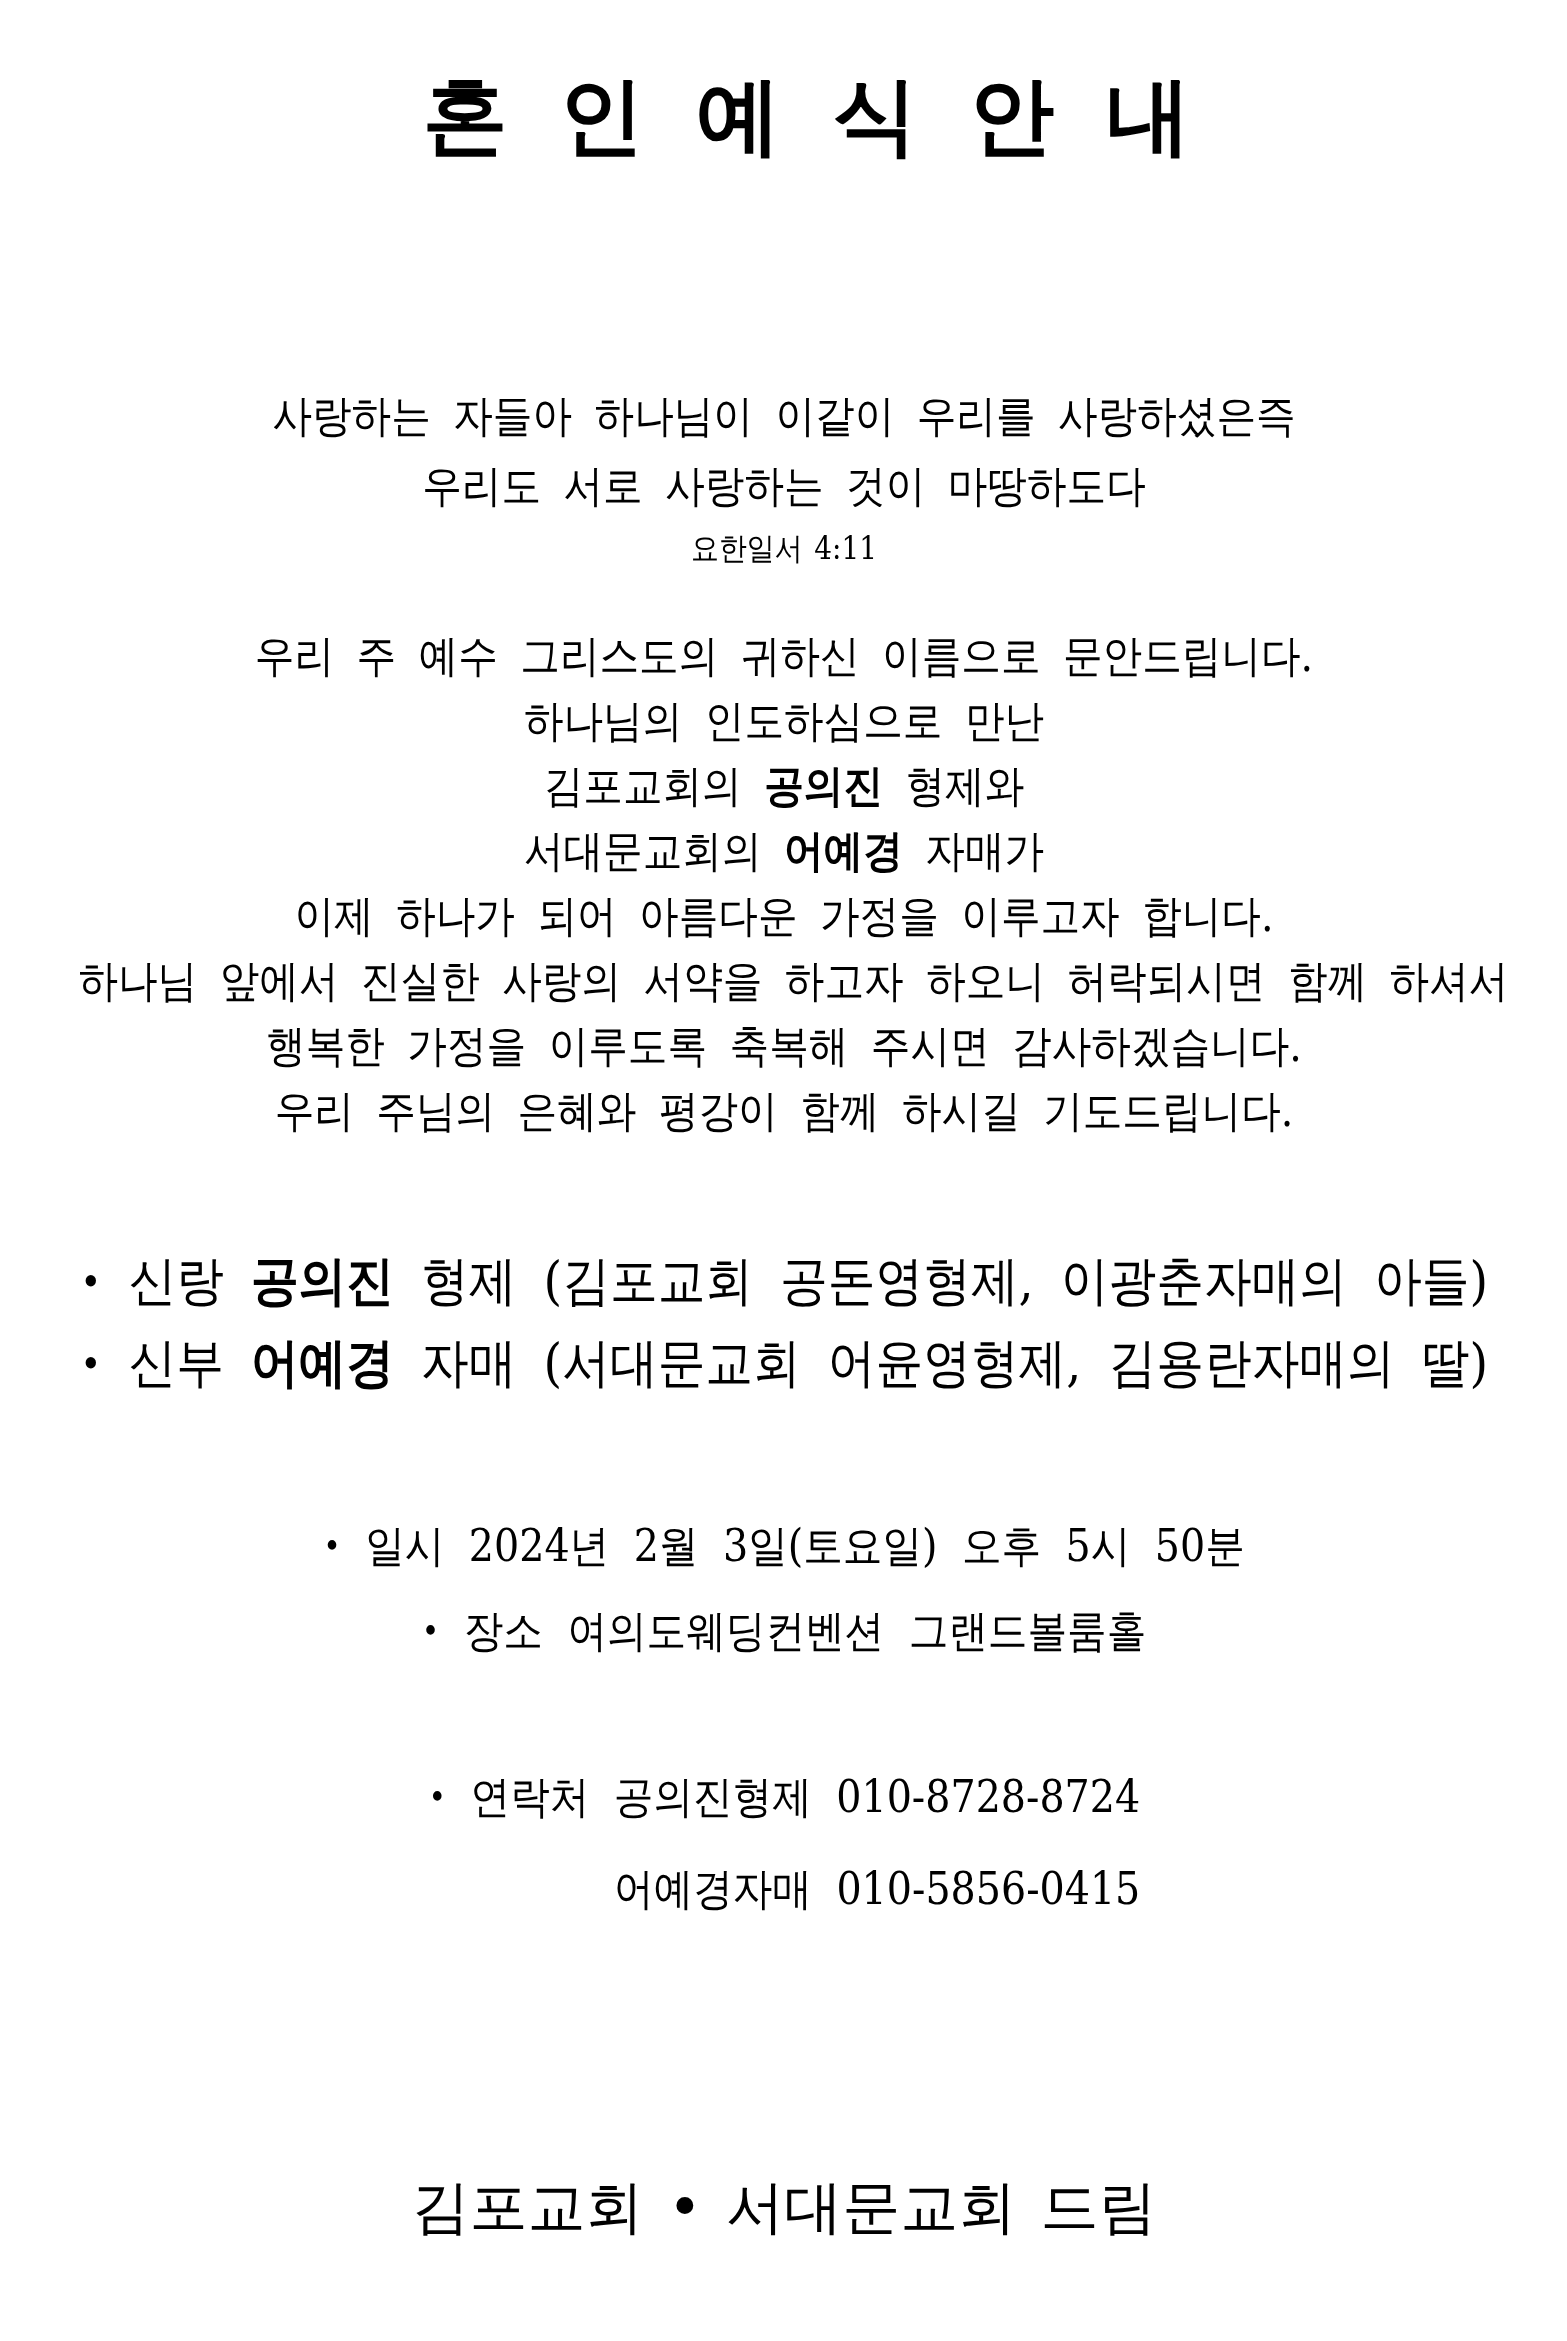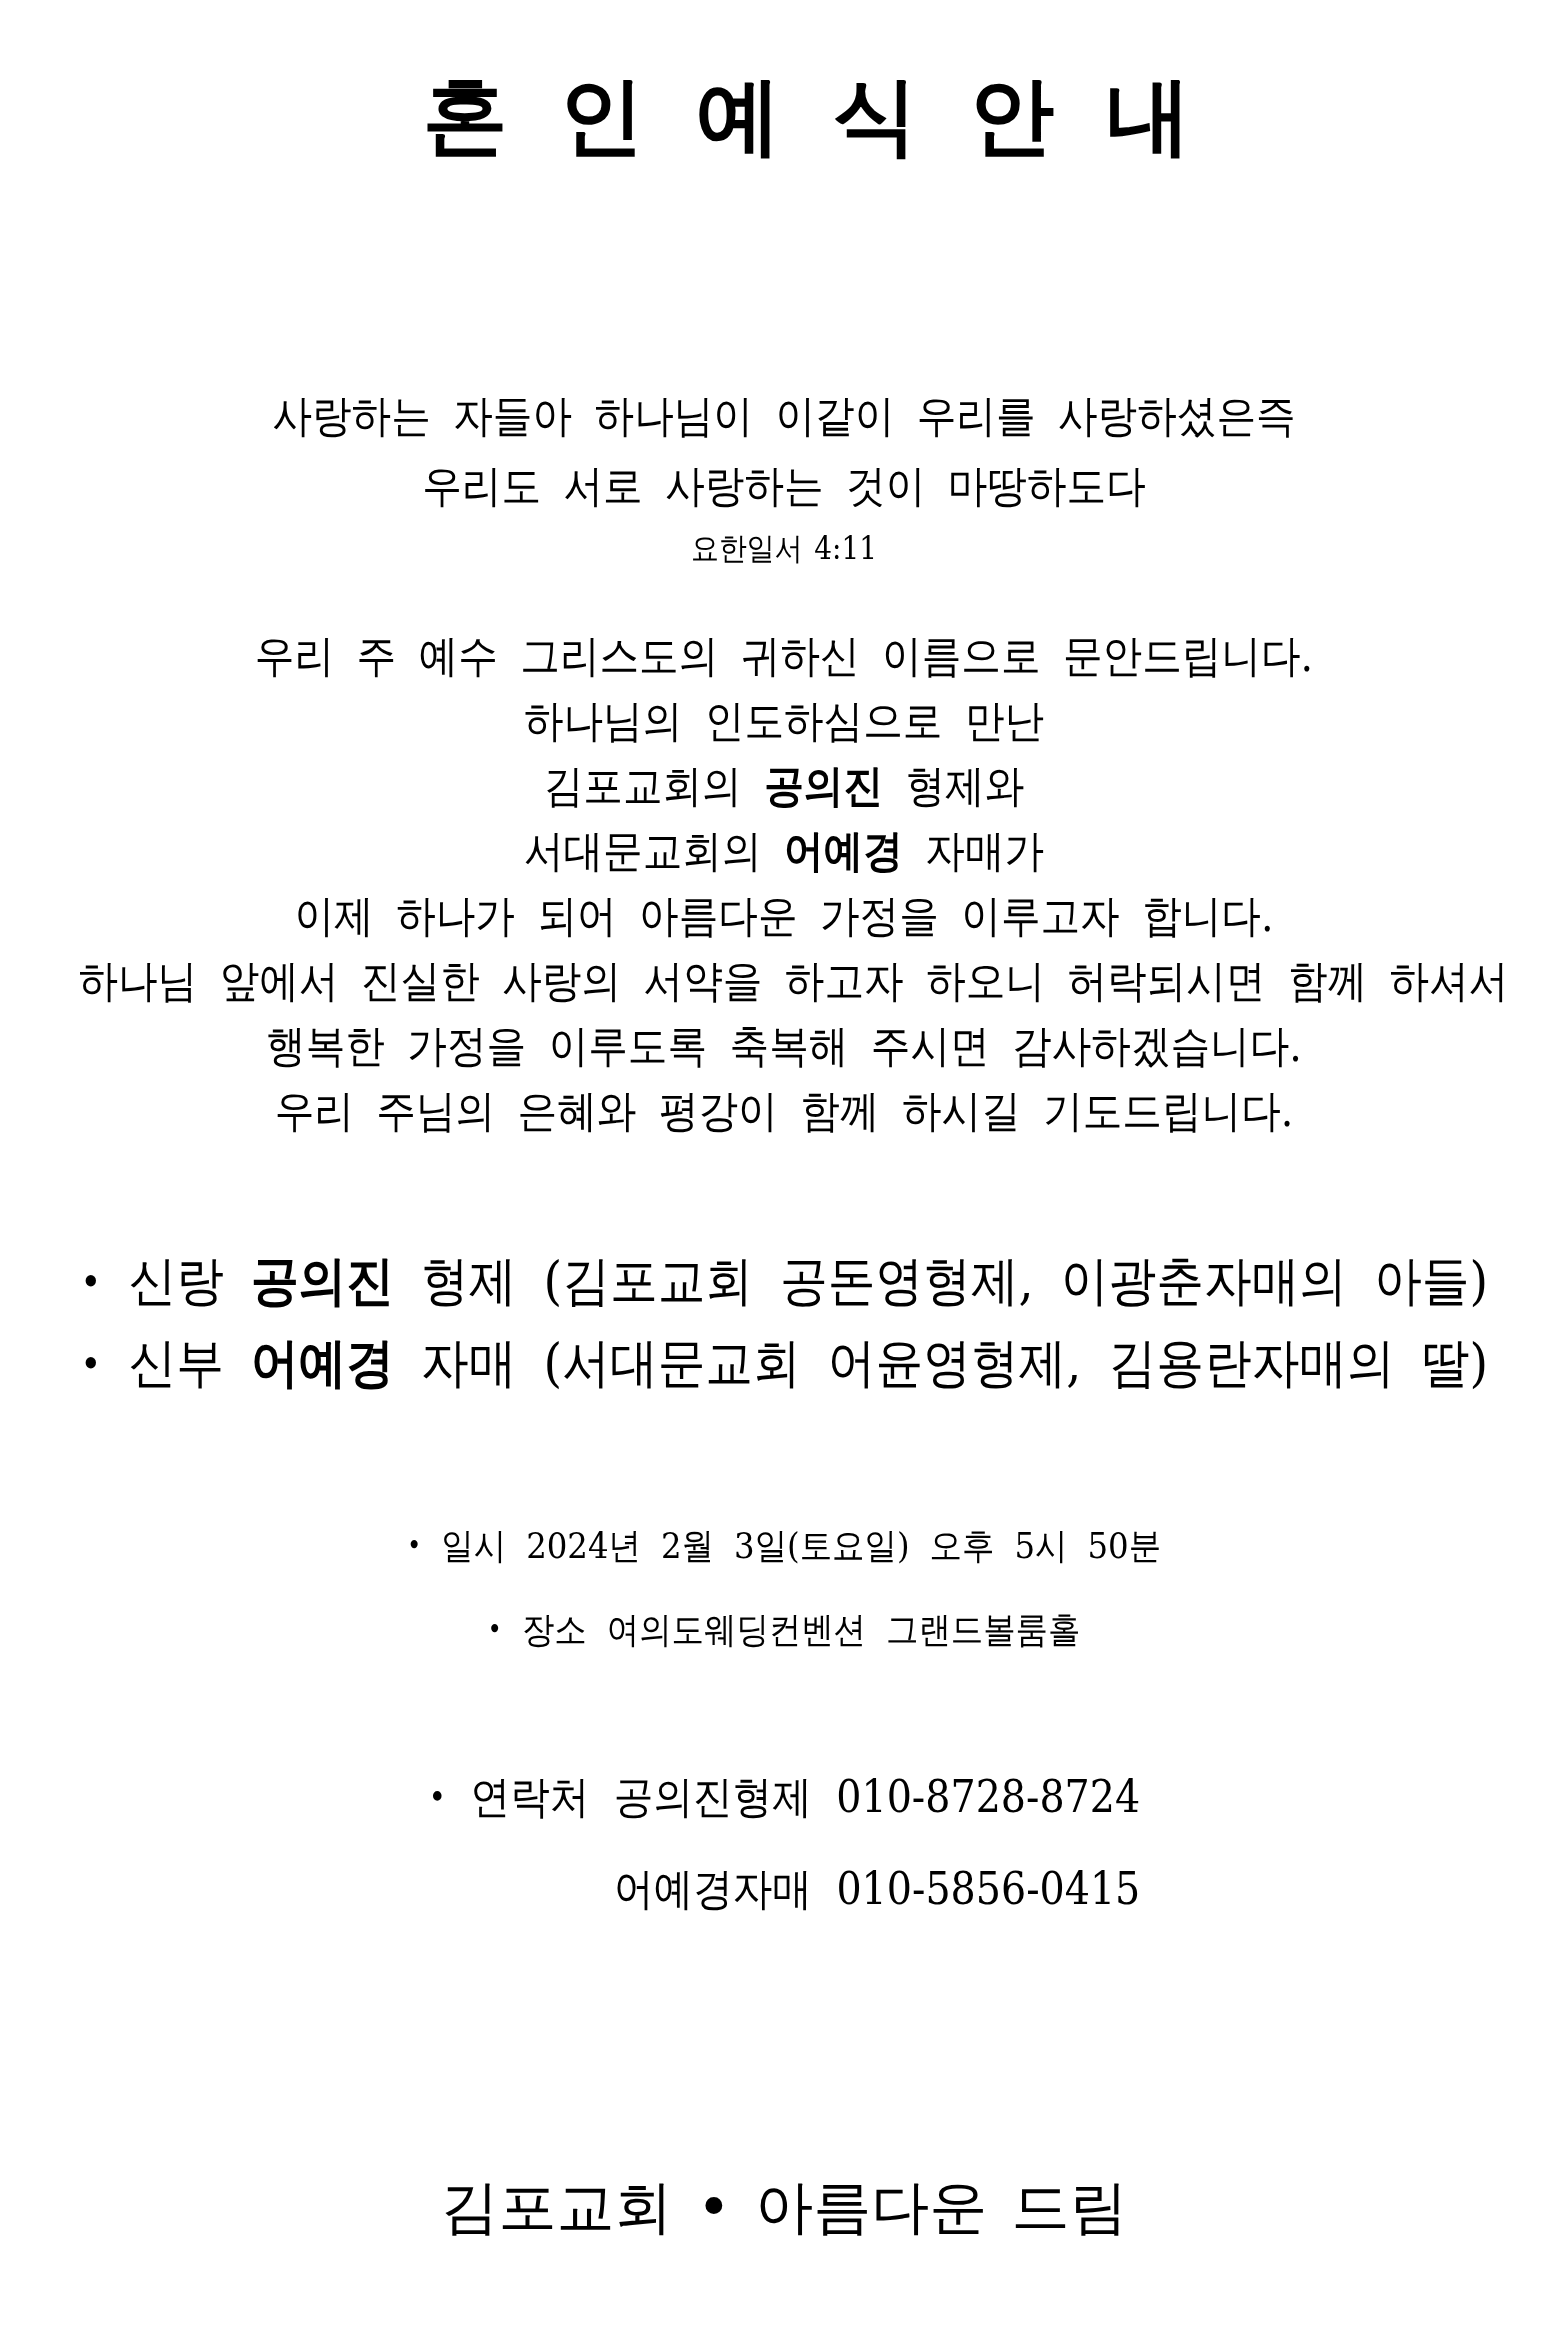--- a/index.html
+++ b/index.html
@@ -34,21 +34,21 @@
     letter-spacing: 0.02em;
     margin: 0;
     padding-left: 47px;
   }
   .verse { top: 381px; font-size: 44px; line-height: 70px; word-spacing: 0.25em; }
   .verse-ref { font-size: 31px; line-height: 36px; margin-top: 8.5px; word-spacing: 0.1em; }
   .greeting { top: 623px; font-size: 44px; line-height: 65px; word-spacing: 0.25em; }
   .couple { top: 1232px; font-size: 53px; line-height: 48px; word-spacing: 0.25em; margin-top: 24px; }
   .couple-inner { display: inline-block; text-align: left; transform: scaleX(0.9); transform-origin: 50% 50%; }
   .couple-line + .couple-line { margin-top: 33px; }
-  .event { top: 1522px; font-size: 36px; line-height: 48px; word-spacing: 0.3em; }
+  .event { top: 1522px; font-size: 44px; line-height: 48px; word-spacing: 0.3em; }
   .event-line + .event-line { margin-top: 36px; }
   .contact { top: 1769px; font-size: 44px; line-height: 56px; word-spacing: 0.3em; }
   .contact-inner { display: inline-block; text-align: left; transform: scaleX(0.9); transform-origin: 50% 50%; }
   .contact-line-2 { margin-top: 35px; padding-left: 206px; }
   .footer {
     top: 2174px;
     font-size: 58px;
     line-height: 67px;
     font-family: "DejaVu Sans", "Liberation Sans", sans-serif;
     font-weight: 500;
@@ -93,16 +93,16 @@
     <div class="event-line squeeze"><span class="bullet">•</span> <span>장소</span> <span>여의도웨딩컨벤션 그랜드볼룸홀</span></div>
   </section>
 
   <section class="block contact">
     <div class="contact-inner">
       <div class="contact-line-1"><span class="bullet">•</span> <span>연락처</span> <span>공의진형제</span> <span>010-8728-8724</span></div>
       <div class="contact-line-2"><span>어예경자매</span> <span>010-5856-0415</span></div>
     </div>
   </section>
 
-  <footer class="block footer">김포교회 • 아름다운 드림</footer>
+  <footer class="block footer">김포교회 • 서대문교회 드림</footer>
 
 </div>
 
 
 </body></html>

